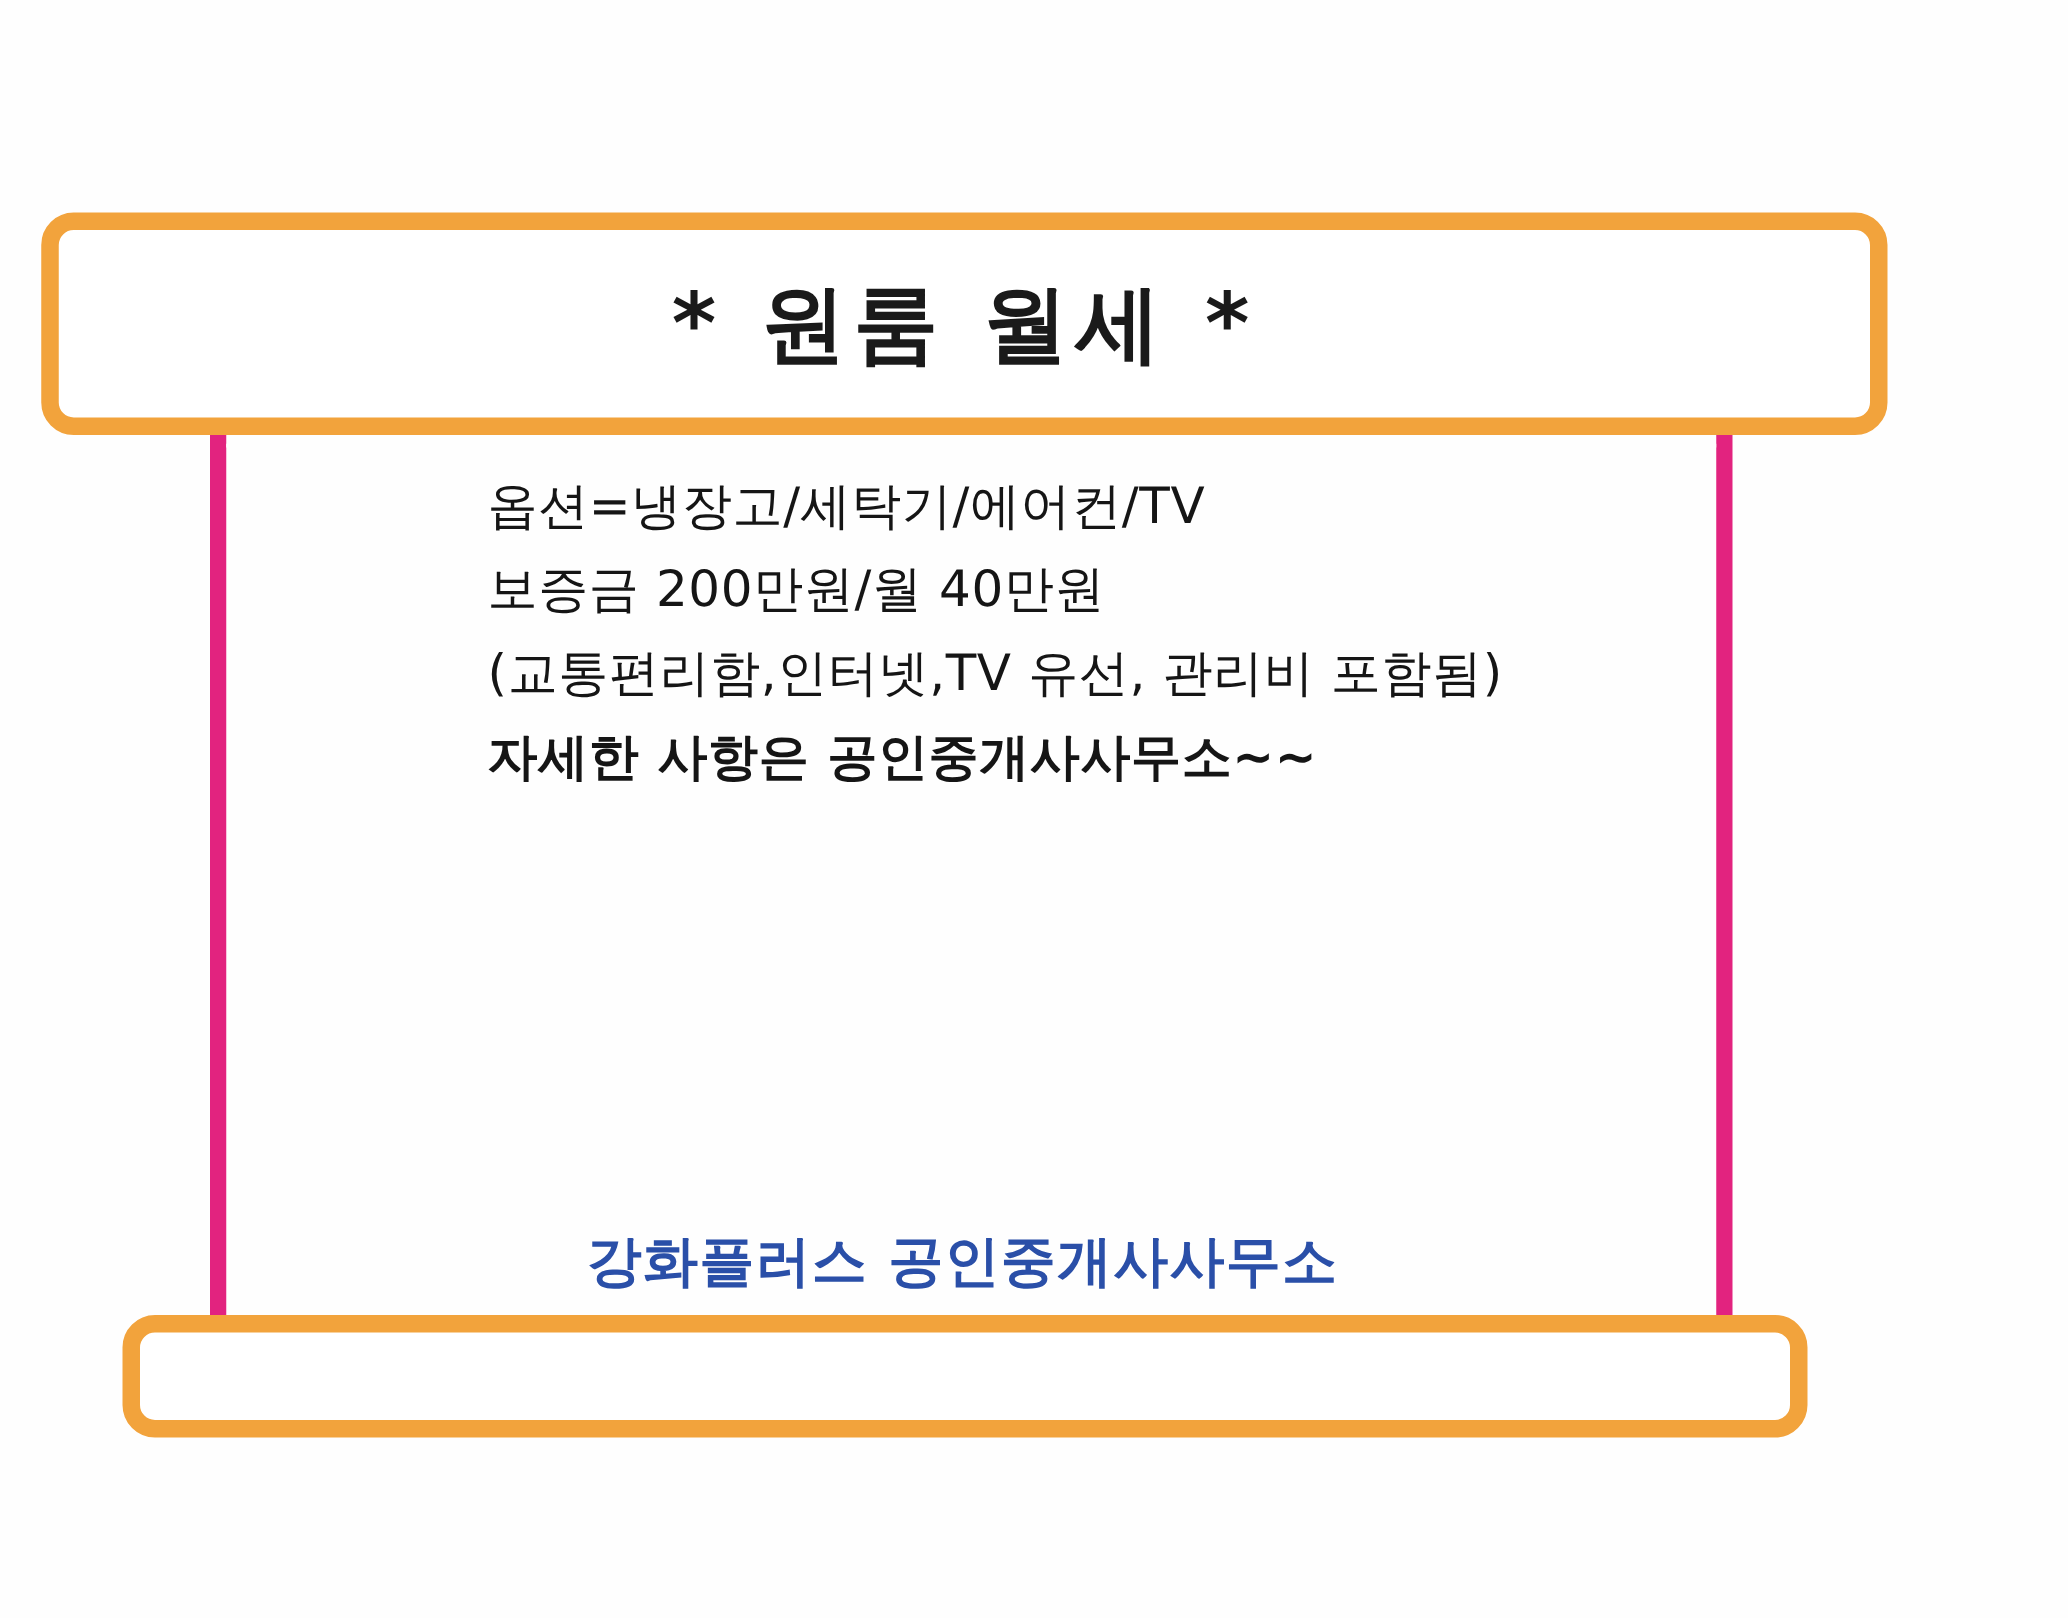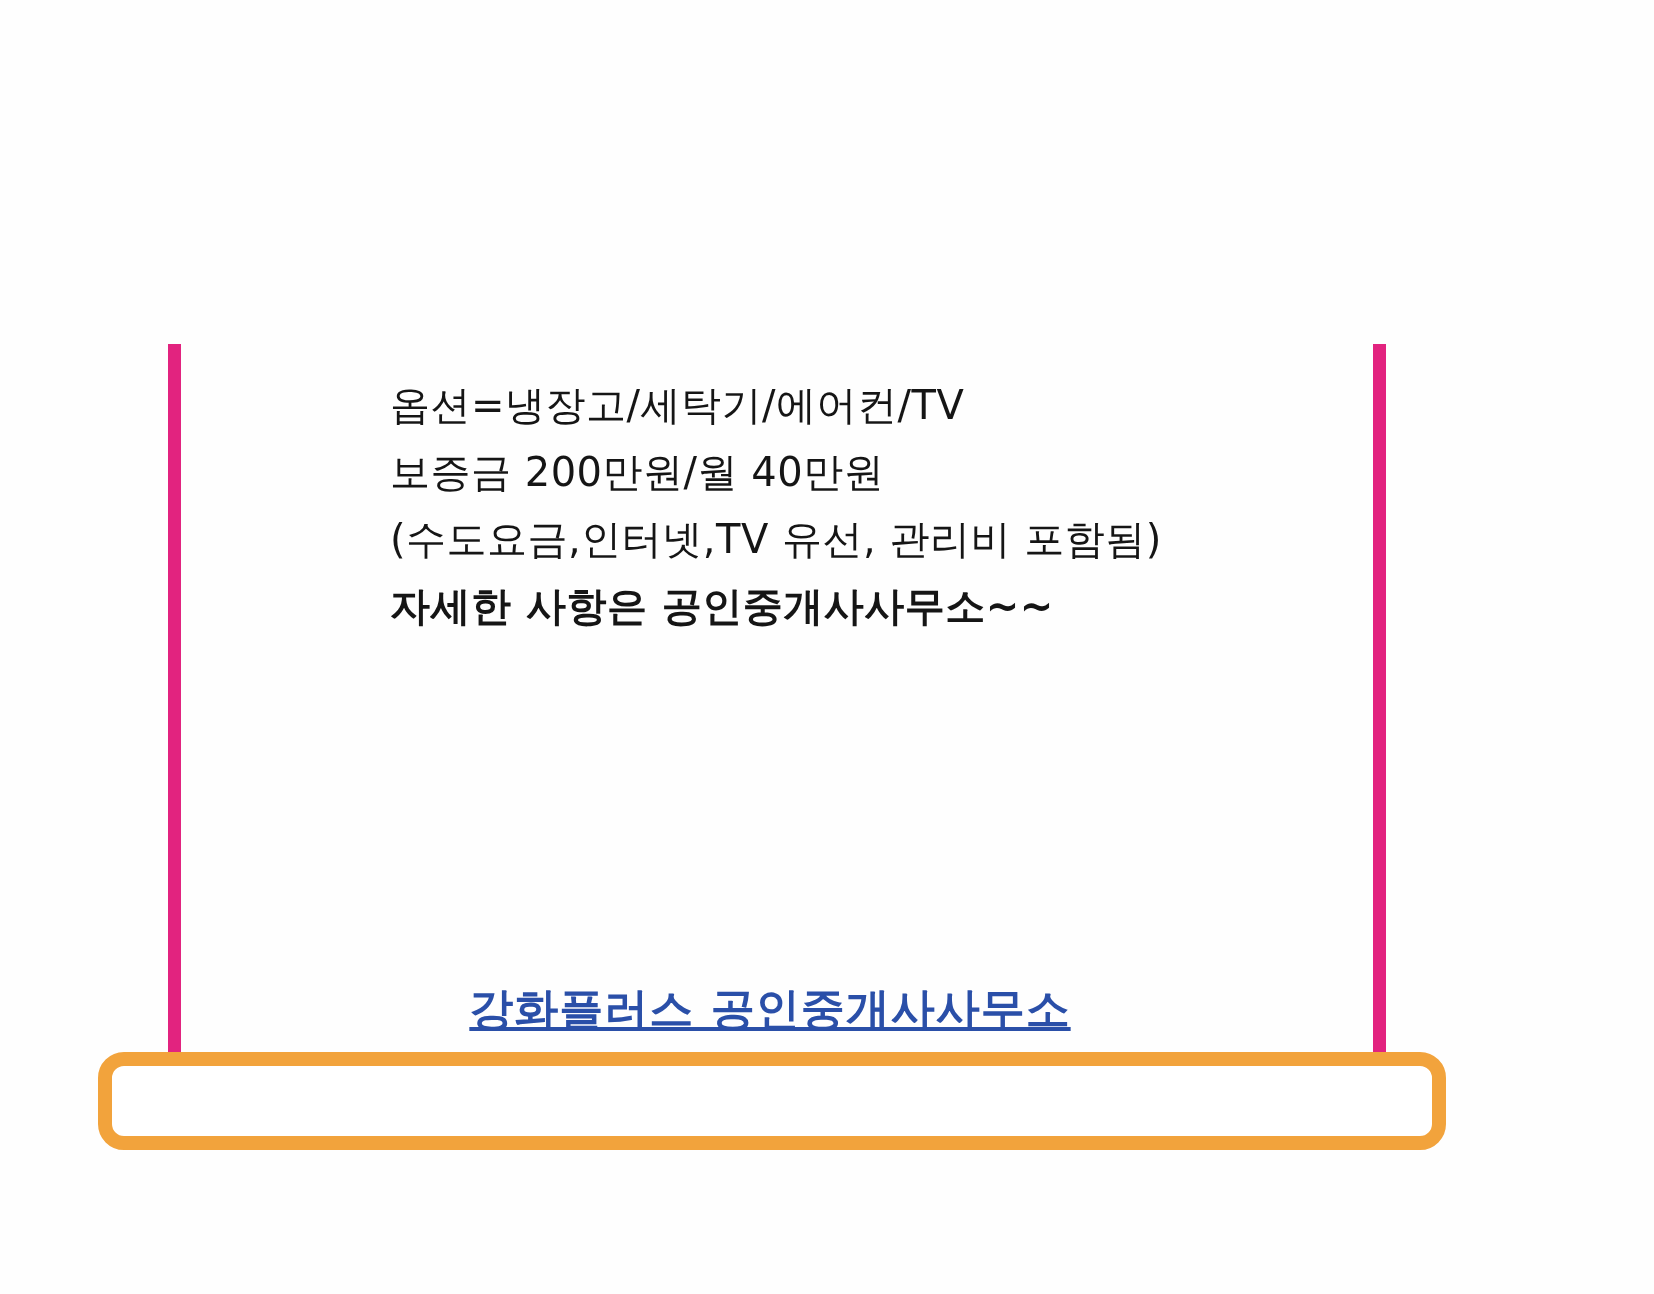--- a/index.html
+++ b/index.html
@@ -120,21 +120,20 @@
     left: 0;
     top: 980px;
     width: 1540px;
     text-align: center;
     font-family: "DejaVu Sans", "Liberation Sans", sans-serif;
     font-size: 44px;
     font-weight: bold;
     color: #2a4fa8;
     letter-spacing: 1px;
     white-space: nowrap;
-    text-decoration: underline;
   }
   .phone {
     position: absolute;
     left: 0;
     top: 1048px;
     width: 1540px;
     text-align: center;
     font-family: "DejaVu Sans", "Liberation Sans", sans-serif;
     font-size: 42px;
     font-weight: bold;
@@ -149,25 +148,28 @@
 </style>
 </head>
 <body>
 
 <div class="flyer">
 
   <div class="magenta-frame"></div>
   <div class="magenta-mask-top"></div>
   <div class="magenta-mask-bottom"></div>
 
+  <div class="orange-top">
+    <div class="title">* 원룸 월세 *</div>
+  </div>
 
   <div class="body-lines">
     <div class="line">옵션=냉장고/세탁기/에어컨/TV</div>
     <div class="line">보증금 200만원/월 40만원</div>
-    <div class="line">(수도요금,인터넷,TV 유선, 관리비 포함됨)</div>
+    <div class="line">(교통편리함,인터넷,TV 유선, 관리비 포함됨)</div>
     <div class="line bold">자세한 사항은 공인중개사사무소~~</div>
   </div>
 
   <div class="agency">강화플러스 공인중개사사무소</div>
 
   <div class="phone">
     <span class="tel-icon">☎</span><span>010 - 8259 - 4589</span>
   </div>
 
   <div class="orange-bottom"></div>

